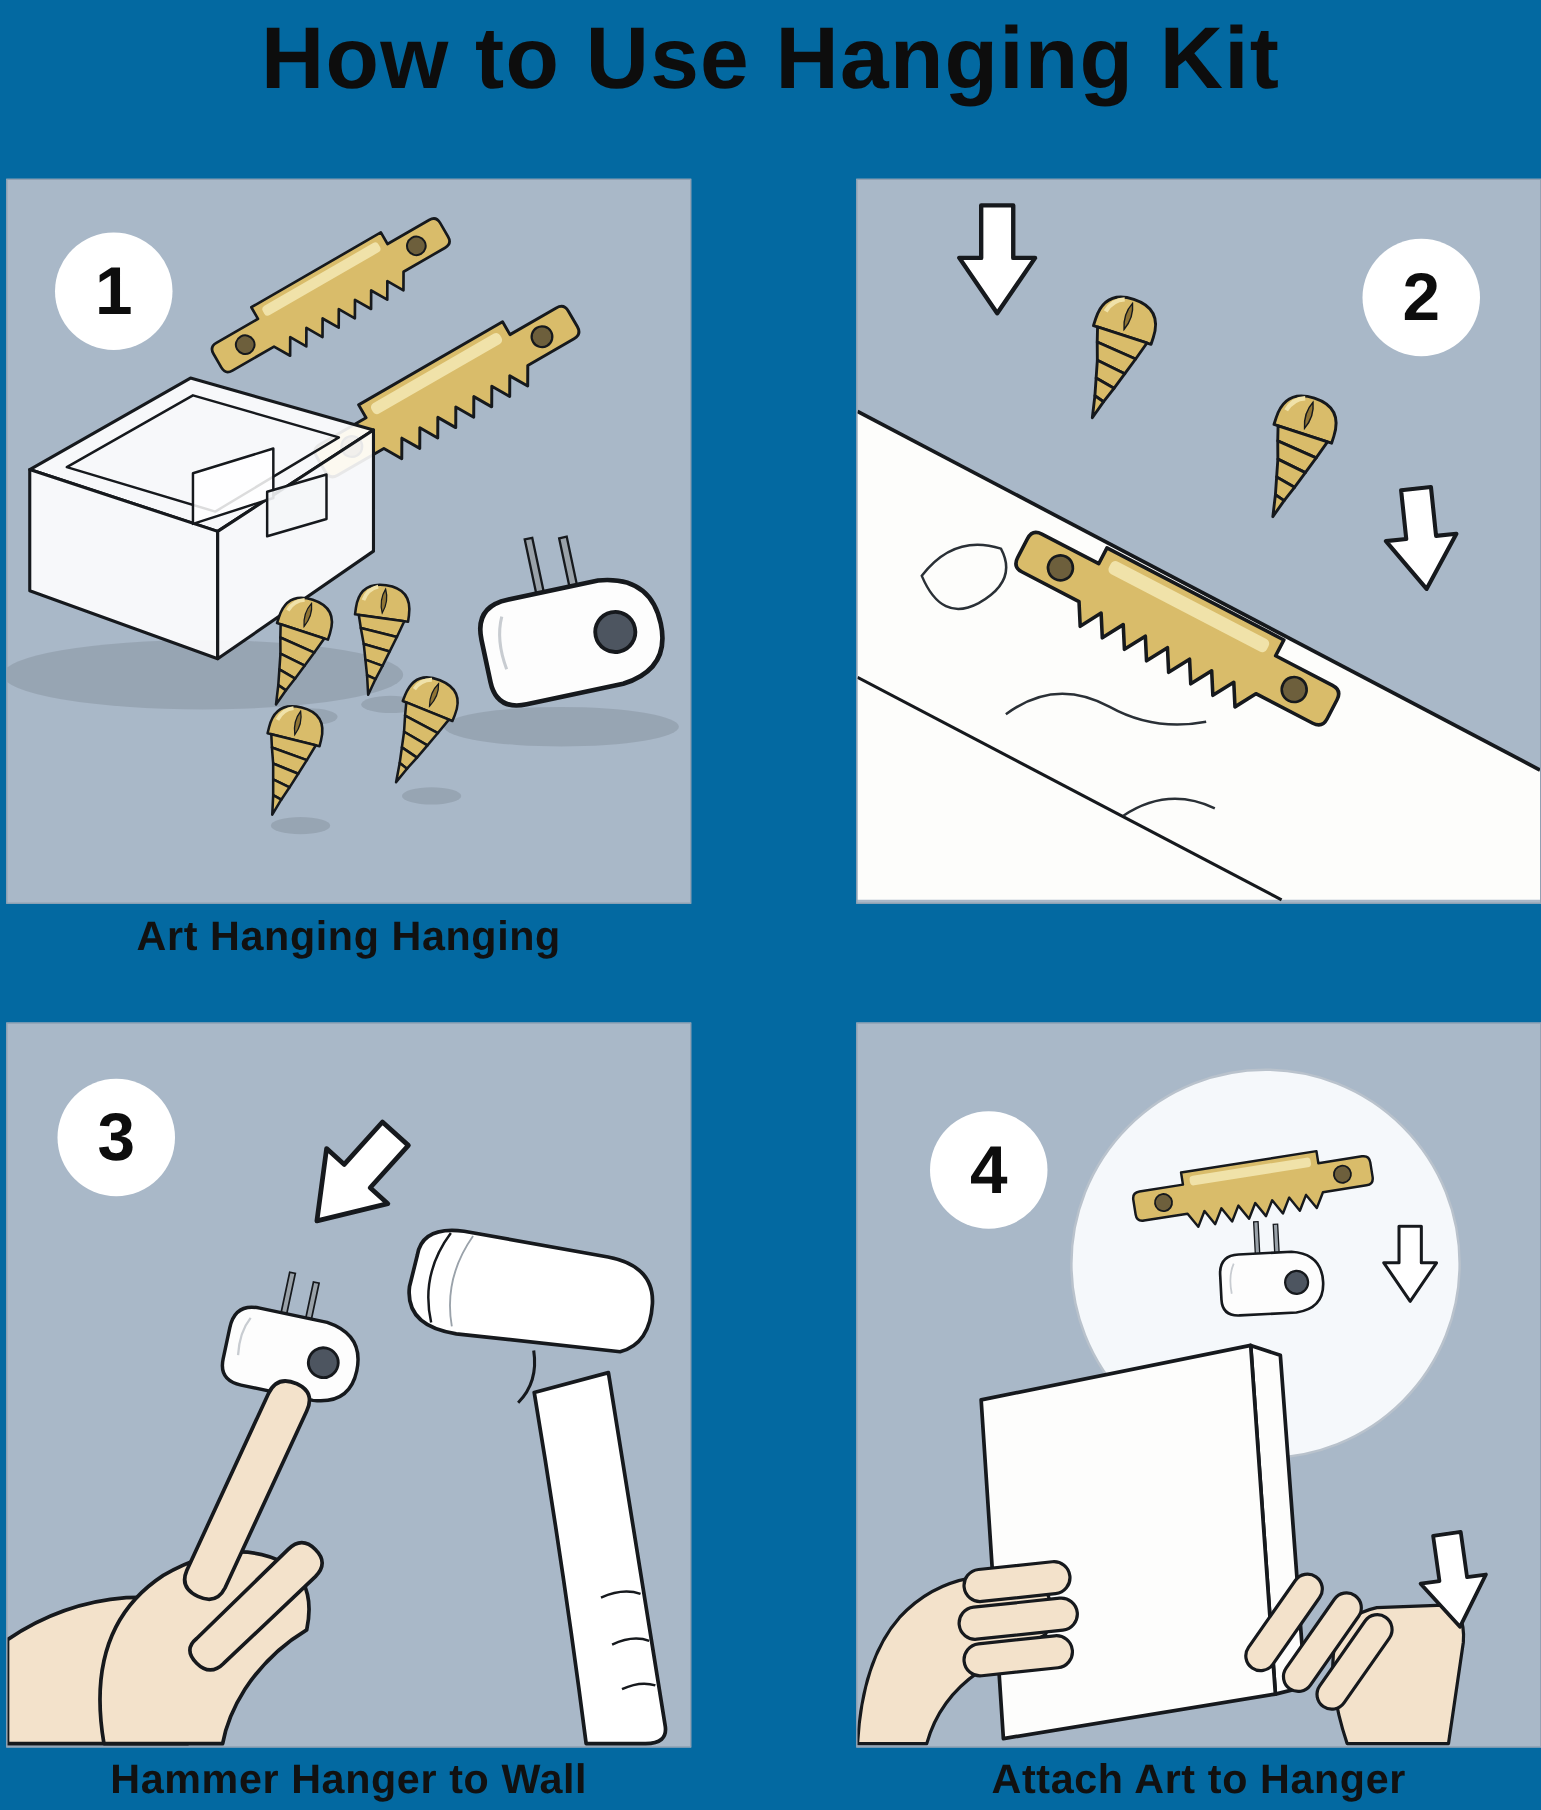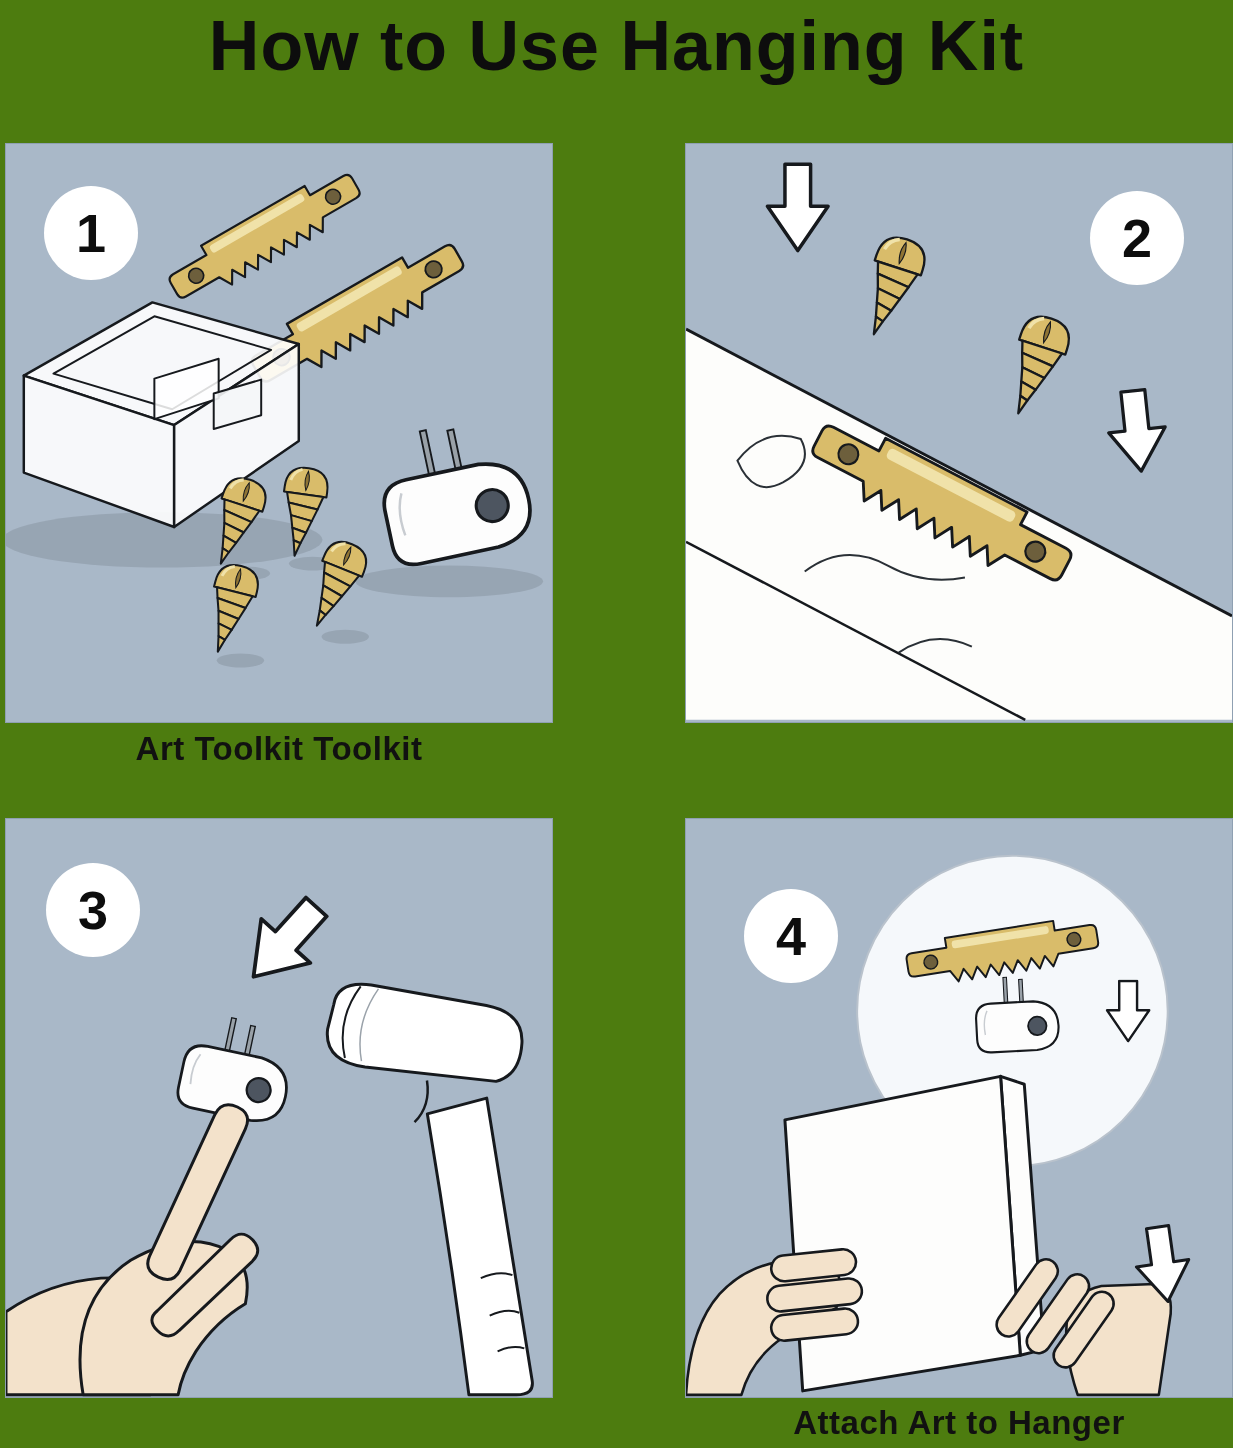--- a/index.html
+++ b/index.html
@@ -1,16 +1,16 @@
 <!DOCTYPE html>
 <html><head>
 <meta charset="utf-8">
 <style>
   html,body{margin:0;padding:0;background:#ffffff;}
-  .page{position:relative;width:1233px;height:1448px;background:#4d7c0f;overflow:hidden;
+  .page{position:relative;width:1233px;height:1448px;background:#0369a1;overflow:hidden;
         font-family:"Liberation Sans",sans-serif;color:#0e0e0e;}
   .title{position:absolute;top:0;left:0;width:1233px;text-align:center;margin:0;
          font-size:70px;font-weight:700;letter-spacing:1px;padding-top:6px;color:#0d0d0d;}
   .panel{position:relative;width:548px;height:580px;background:#a9b8c8;border:1px solid #8fa0b2;box-sizing:border-box;}
   .panel svg.art{position:absolute;top:0;left:0;width:100%;height:100%;display:block;}
   .badge{position:absolute;width:94px;height:94px;border-radius:50%;background:#ffffff;
          display:flex;align-items:center;justify-content:center;
          font-size:54px;font-weight:700;color:#0d0d0d;}
   .caption{position:absolute;width:548px;text-align:center;font-size:33px;font-weight:700;
            letter-spacing:0.5px;color:#111;}
@@ -107,21 +107,21 @@
       </g>
 
       <g transform="translate(450,362) rotate(-12)">
         <use href="#sym-hook" x="-87" y="-81" width="175" height="162"></use>
       </g>
     </svg>
     <div class="badge badge-1">
       <span>1</span>
     </div>
   </div>
-  <div class="caption pos-c1">Art Toolkit Toolkit</div>
+  <div class="caption pos-c1">Art Hanging Hanging</div>
 
   <div class="panel pos-p2" style="position:absolute;">
     <svg class="art" viewBox="0 0 552 580">
 
       <g>
         <polygon points="0,185 552,475 552,580 0,580" fill="#fdfdfb"></polygon>
         <line x1="0" y1="185" x2="552" y2="475" stroke="#16191d" stroke-width="3"></line>
         <line x1="0" y1="400" x2="343" y2="580" stroke="#16191d" stroke-width="2.5"></line>
         <path d="M52,318 q26,-34 64,-22 q14,26 -18,44 q-30,16 -46,-22 Z" fill="none" stroke="#2a3036" stroke-width="2"></path>
         <path d="M120,430 q40,-30 84,-6 q36,20 78,12" fill="none" stroke="#2a3036" stroke-width="2"></path>
@@ -177,20 +177,21 @@
         <path d="M0,580 L0,496 Q44,466 96,462 Q146,460 172,474 L146,580 Z"></path>
         <path d="M78,580 Q62,486 126,444 Q182,412 224,434 Q250,450 242,488 Q212,506 192,536 Q178,558 174,580 Z"></path>
         <path d="M153,495 L227,423 Q238,412 249,423 Q260,434 249,445 L175,515 Q164,526 153,515 Q142,504 153,495 Z"></path>
         <path d="M145,440 L211,297 Q218,282 234,289 Q249,296 242,311 L176,454 Q169,468 154,461 Q139,454 145,440 Z"></path>
       </g>
     </svg>
     <div class="badge badge-3">
       <span>3</span>
     </div>
   </div>
+  <div class="caption pos-c3">Hammer Hanger to Wall</div>
 
   <div class="panel pos-p4" style="position:absolute;">
     <svg class="art" viewBox="0 0 552 580">
 
       <g>
         <circle cx="330" cy="192" r="157" fill="rgba(252,253,255,0.92)" stroke="#b9c2cc" stroke-width="2"></circle>
         <g transform="translate(332,202) rotate(-3)">
           <use href="#sym-hook" x="-50" y="-46" width="100" height="93"></use>
         </g>
         <g transform="translate(320,132) rotate(-9)">

